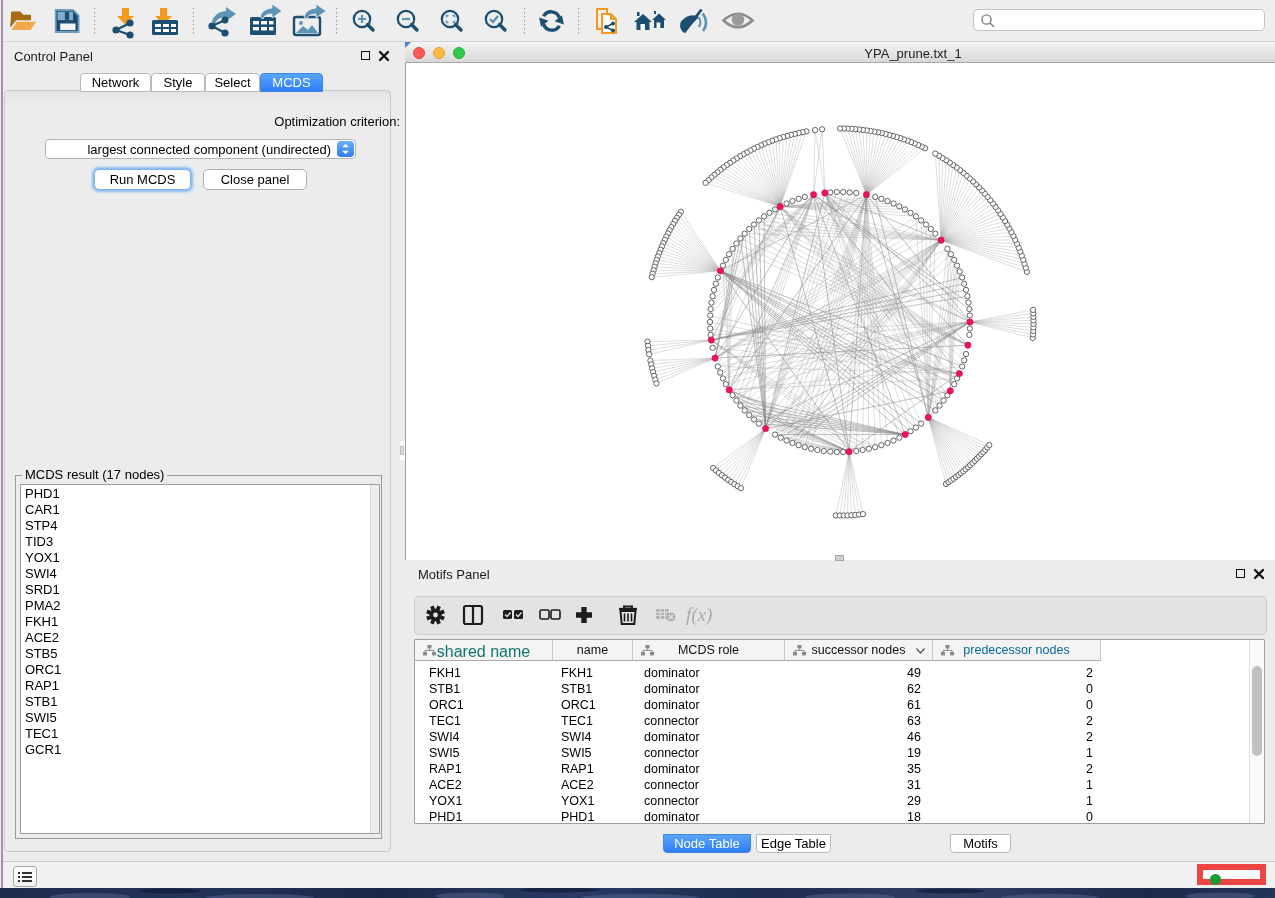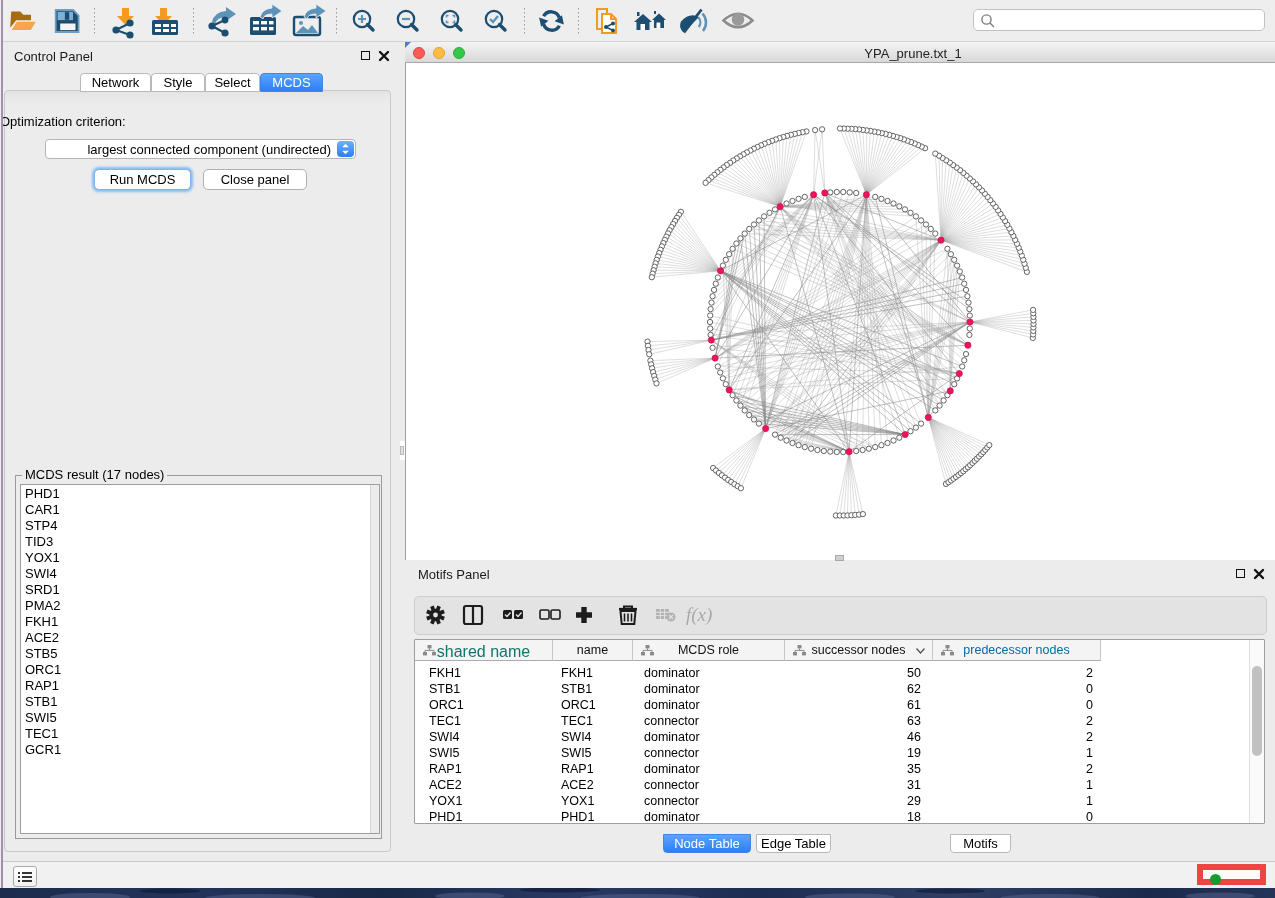--- a/index.html
+++ b/index.html
@@ -137,21 +137,21 @@
 <div class="abs" style="left:14px;top:49px;font-size:13px;color:#1a1a1a">Control Panel</div>
 <div class="abs" style="left:361px;top:51px;width:9px;height:9px;border:1.6px solid #111"></div>
 <svg class="abs" style="left:378px;top:50px" width="12" height="12" viewBox="0 0 12 12">
     <path d="M2 2L10 10M10 2L2 10" stroke="#111" stroke-width="2.4" stroke-linecap="round"></path>
   </svg>
 <div class="abs" style="left:4px;top:90px;width:387px;height:762px;background:linear-gradient(#e4e4e4,#ececec 14px);border:1px solid #c9c9c9;border-radius:4px"></div>
 <div class="abs" style="left:80px;top:73px;width:71px;height:19px;background:#fff;color:#000;border:1px solid #b9b9b9;border-radius:4px 4px 0 0;text-align:center;line-height:18px;font-size:13px;z-index:3">Network</div>
 <div class="abs" style="left:151px;top:73px;width:54px;height:19px;background:#fff;color:#000;border:1px solid #b9b9b9;border-radius:4px 4px 0 0;text-align:center;line-height:18px;font-size:13px;z-index:3">Style</div>
 <div class="abs" style="left:205px;top:73px;width:55px;height:19px;background:#fff;color:#000;border:1px solid #b9b9b9;border-radius:4px 4px 0 0;text-align:center;line-height:18px;font-size:13px;z-index:3">Select</div>
 <div class="abs" style="left:260px;top:73px;width:63px;height:19px;background:linear-gradient(#59a5fc,#2e7ef8);color:#fff;border:1px solid #3f87e0;border-radius:4px 4px 0 0;text-align:center;line-height:18px;font-size:13px;z-index:3">MCDS</div>
-<div class="abs" style="left:0;top:114px;width:400px;text-align:left;font-size:13px">Optimization criterion:</div>
+<div class="abs" style="left:0;top:114px;width:400px;text-align:right;font-size:13px">Optimization criterion:</div>
 <div class="abs" style="left:45px;top:139px;width:311px;height:20px;background:#fff;border:1px solid #b5b5b5;border-radius:4px;">
     <div style="position:absolute;left:0;right:24px;top:2px;text-align:right;font-size:13px">largest connected component (undirected)</div>
     <div style="position:absolute;right:1px;top:1px;width:17px;height:16px;background:linear-gradient(#6cb0fd,#2f7cf6);border-radius:4px">
       <svg width="17" height="16" viewBox="0 0 17 16">
         <path d="M5.2 6.2L8.5 2.8l3.3 3.4zM5.2 9.8l3.3 3.4 3.3-3.4z" fill="#fff"></path>
       </svg>
     </div>
   </div>
 <div class="abs" style="left:94px;top:169px;width:97px;height:21px;background:#fff;border:1px solid #7db4ee;border-radius:5px;box-shadow:0 0 2.5px 1.5px #88bdf3;text-align:center;line-height:19px;font-size:13px">Run MCDS</div>
 <div class="abs" style="left:203px;top:169px;width:104px;height:21px;background:#fff;border:1px solid #b0b0b0;border-radius:5px;text-align:center;line-height:19px;font-size:13px">Close panel</div>
@@ -590,21 +590,21 @@
             <rect x="9" y="7" width="4" height="3.4"></rect>
           </g>
           <path d="M6.5 3.4v2M2 7V5.4h9V7" stroke="#8a8a8a" fill="none"></path>
         </svg>
       </div>
     </div>
     <div style="position:absolute;left:0;top:25px;width:100%;height:16px;font-size:12.5px;line-height:16px">
       <span style="position:absolute;left:14px">FKH1</span>
       <span style="position:absolute;left:146px">FKH1</span>
       <span style="position:absolute;left:229px">dominator</span>
-      <span style="position:absolute;left:370px;width:136px;text-align:right">50</span>
+      <span style="position:absolute;left:370px;width:136px;text-align:right">49</span>
       <span style="position:absolute;left:518px;width:160px;text-align:right">2</span>
     </div>
     <div style="position:absolute;left:0;top:41px;width:100%;height:16px;font-size:12.5px;line-height:16px">
       <span style="position:absolute;left:14px">STB1</span>
       <span style="position:absolute;left:146px">STB1</span>
       <span style="position:absolute;left:229px">dominator</span>
       <span style="position:absolute;left:370px;width:136px;text-align:right">62</span>
       <span style="position:absolute;left:518px;width:160px;text-align:right">0</span>
     </div>
     <div style="position:absolute;left:0;top:57px;width:100%;height:16px;font-size:12.5px;line-height:16px">

